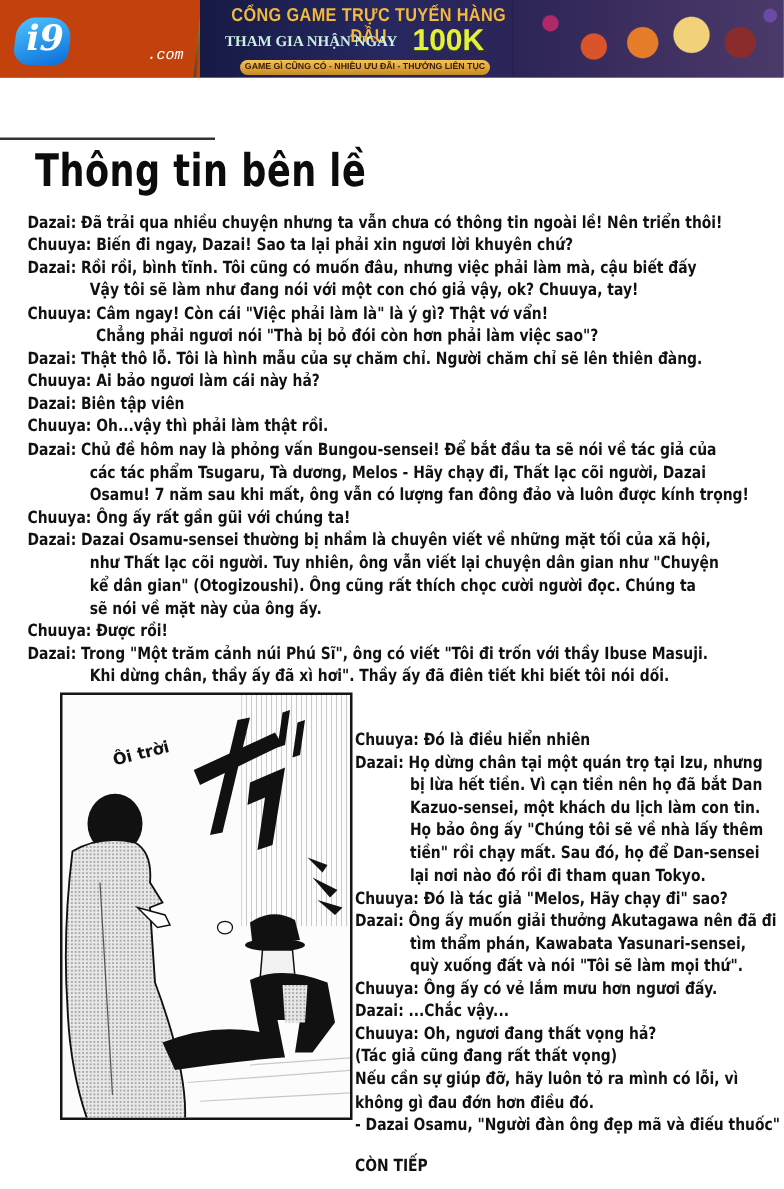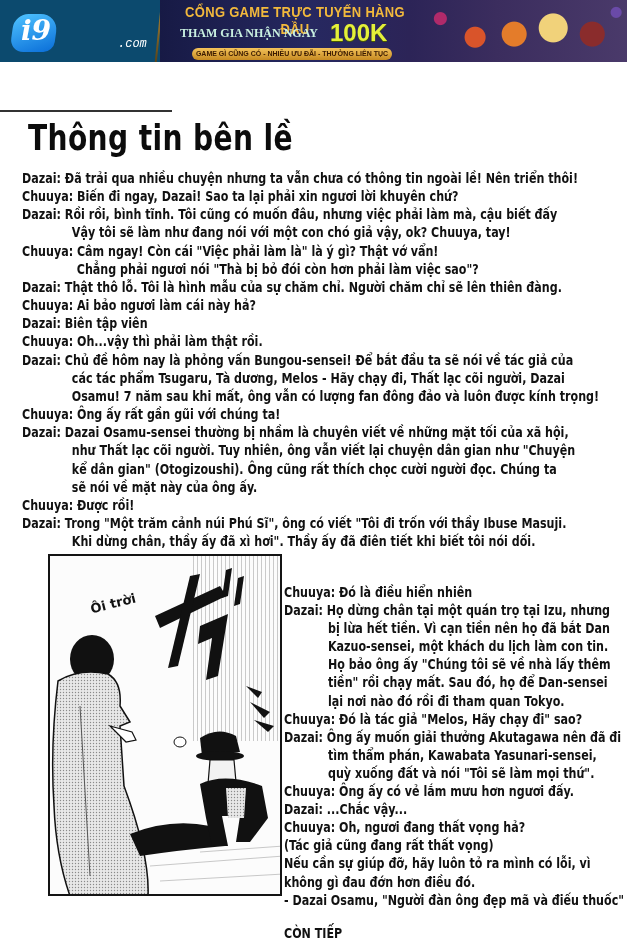--- a/index.html
+++ b/index.html
@@ -6,21 +6,21 @@
     html, body { width: 627px; height: 951px; background: #ffffff; overflow: hidden; }
     body { position: relative; font-family: "DejaVu Sans", sans-serif; color: #111; }
 
     
     .banner {
       position: absolute; left: 0; top: 0; width: 627px; height: 62px;
       background: #0b0c2a; overflow: hidden;
     }
     .banner-logo-area {
       position: absolute; left: 0; top: 0; width: 188px; height: 62px;
-      background: #0c4a6e;
+      background: #c2410c;
     }
     .logo-badge {
       position: absolute; left: 12px; top: 14px; width: 44px; height: 38px;
       background: linear-gradient(160deg, #4fc3ff, #0a6ed8);
       border-radius: 14px 18px 10px 14px;
       transform: skewX(-8deg);
     }
     .logo-i9 {
       position: absolute; left: 14px; top: 12px; width: 44px; height: 38px;
       font-family: "DejaVu Serif", serif; font-style: italic; font-weight: bold;

